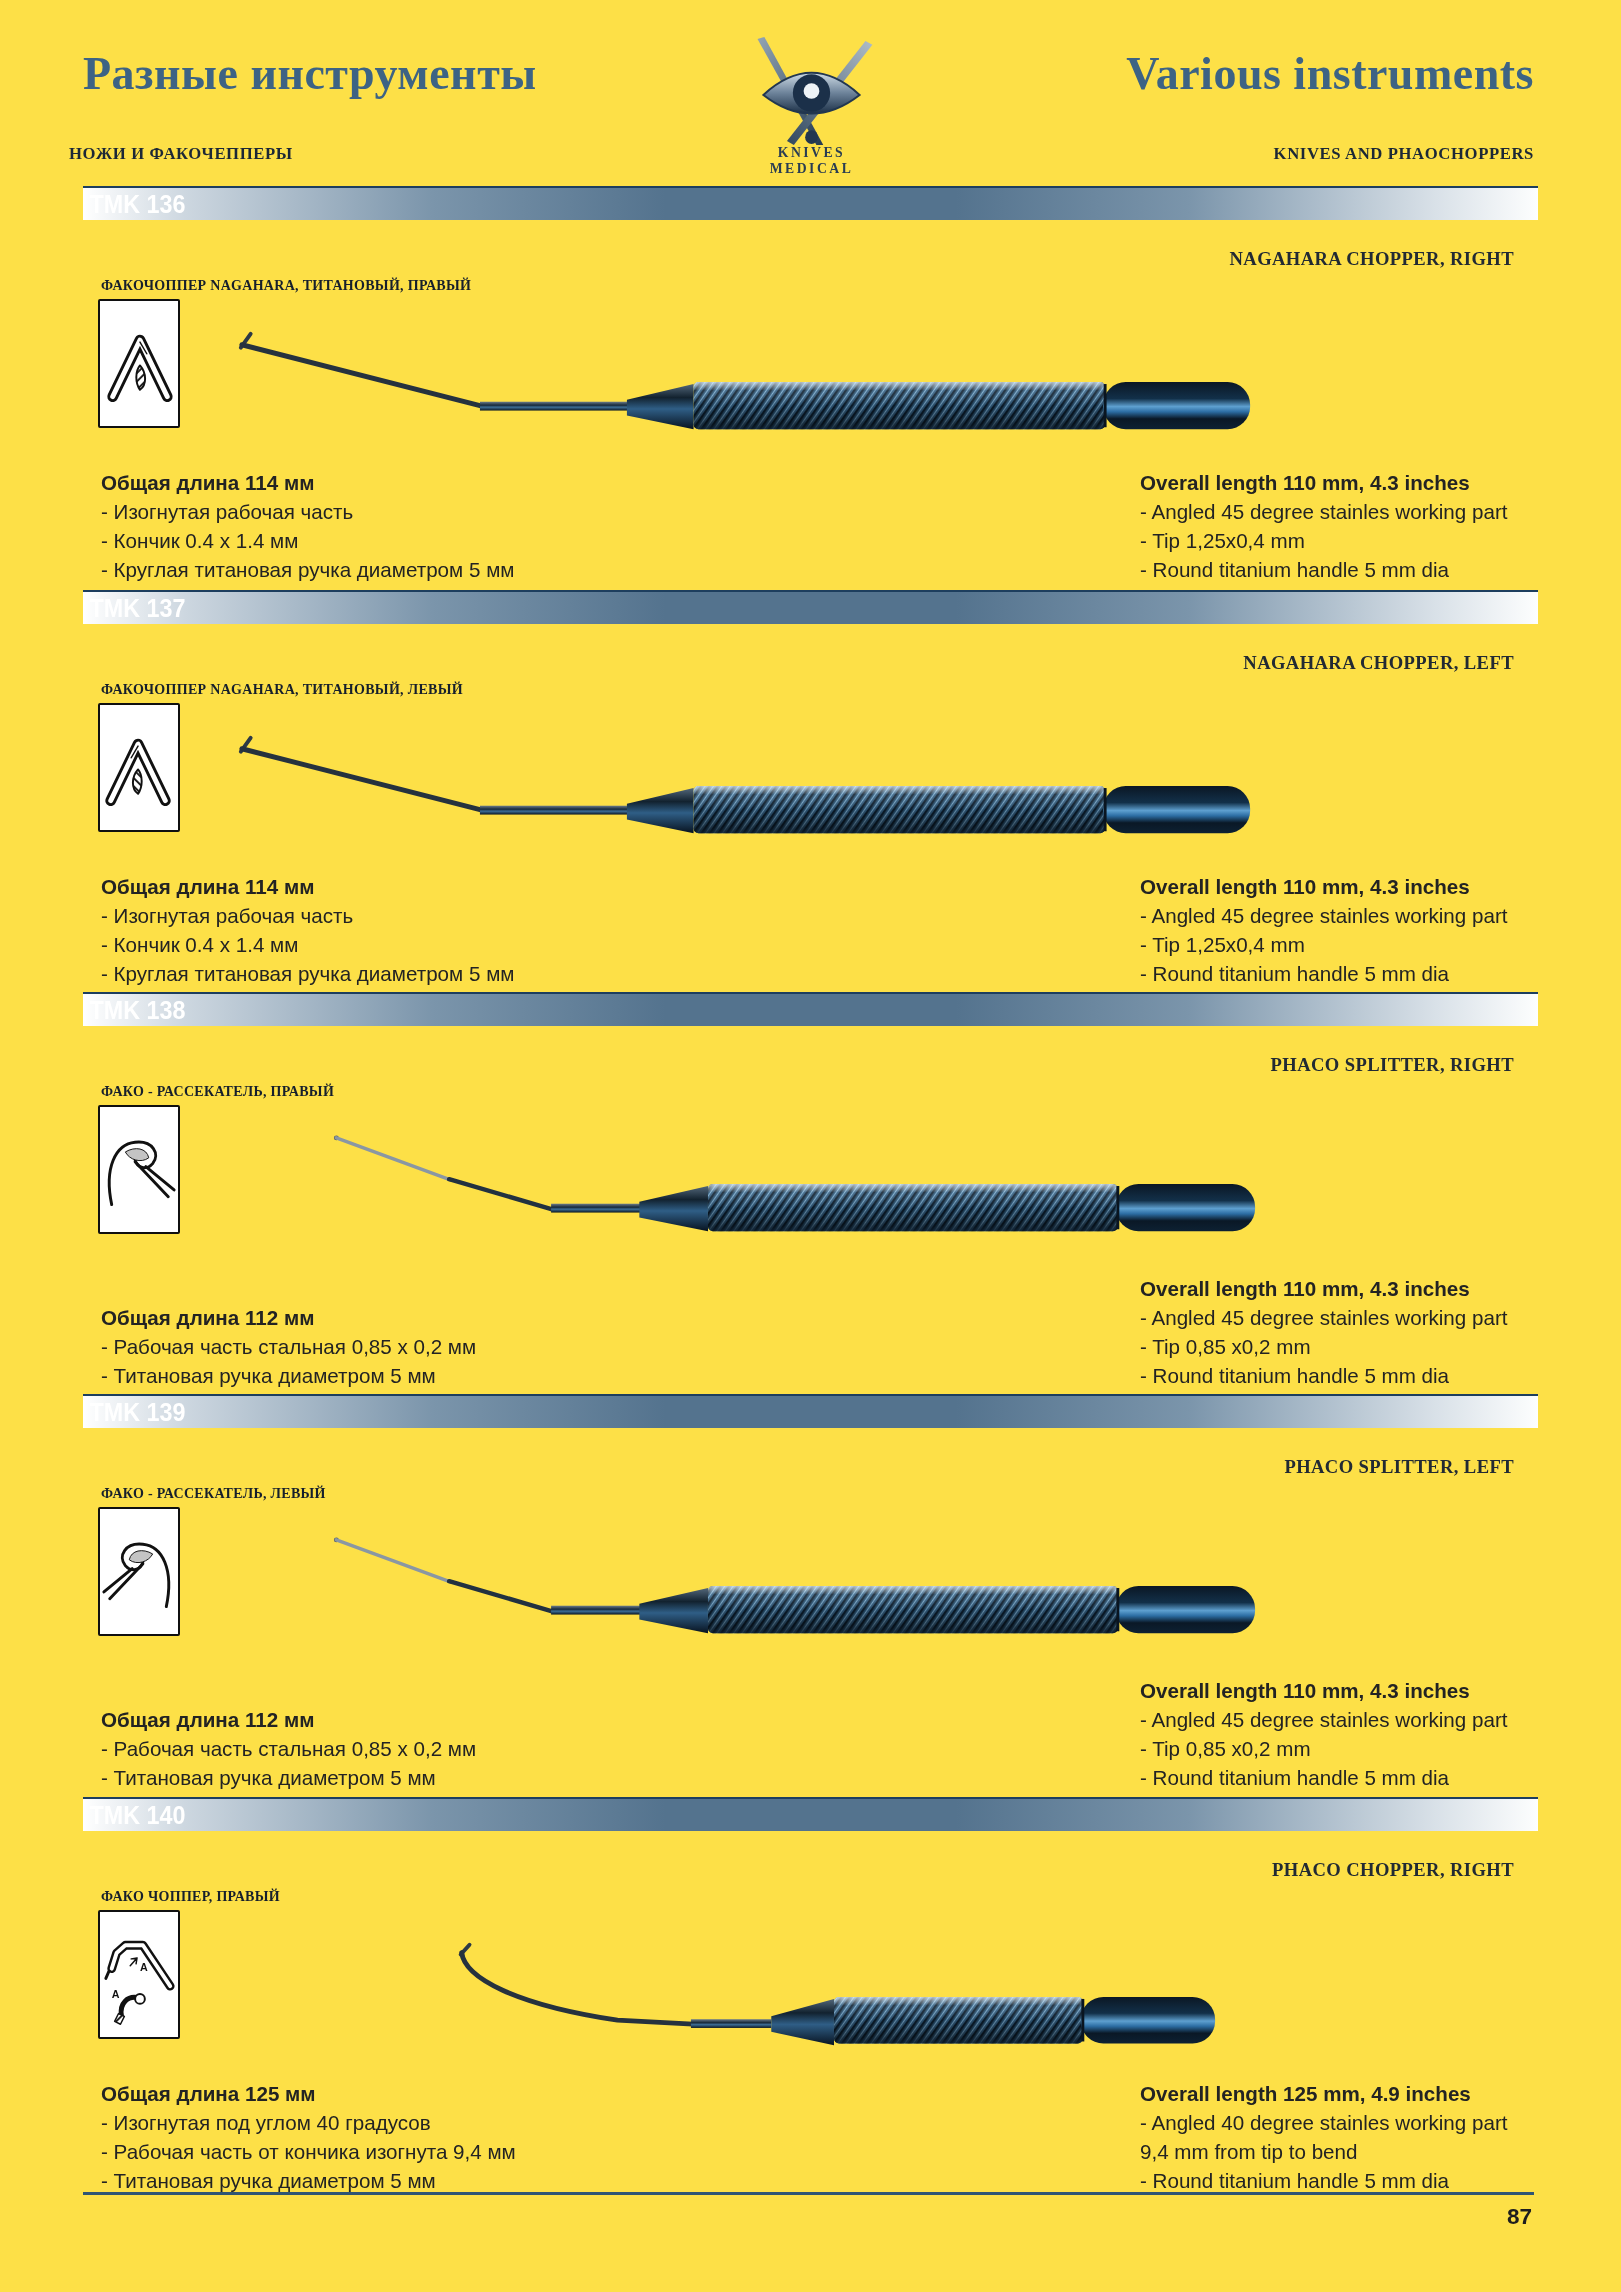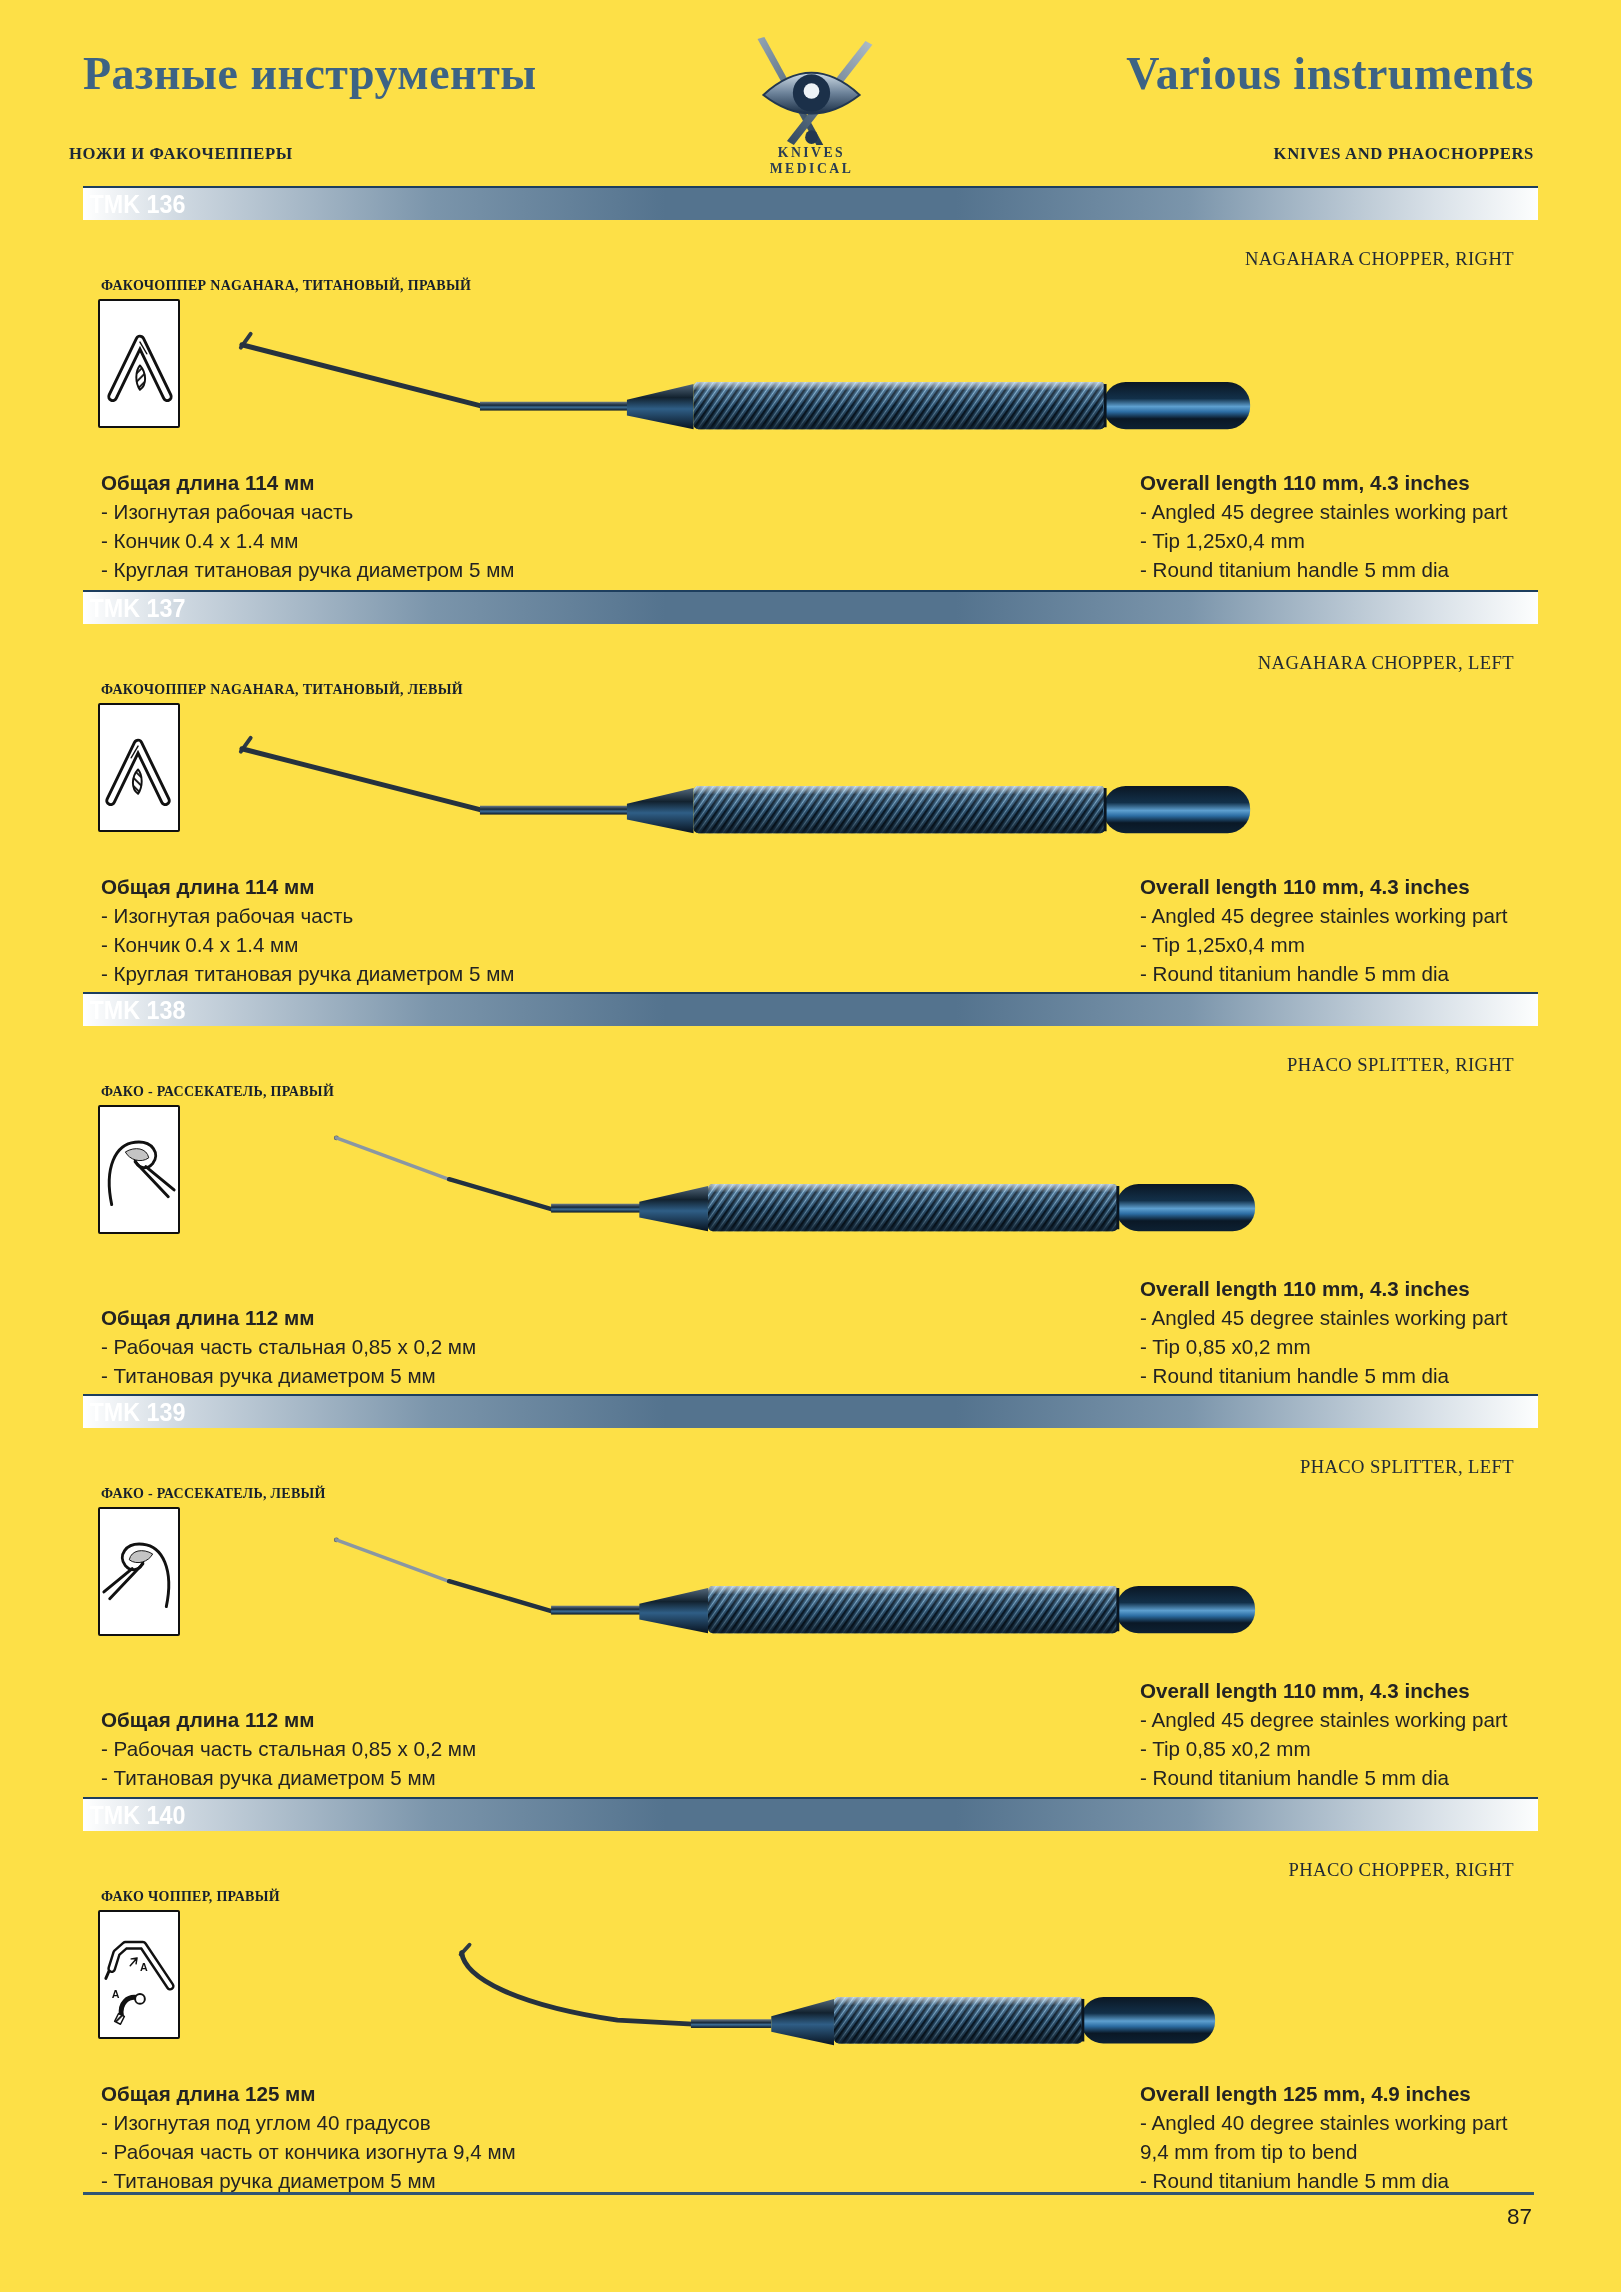--- a/index.html
+++ b/index.html
@@ -24,37 +24,37 @@
   .product{position:absolute;left:0;width:1621px;height:404px;}
   .tmk-bar{position:absolute;left:83px;top:0;width:1455px;height:32px;
            border-top:2.9px solid #1d3e5e;line-height:32px;
            background:linear-gradient(90deg,#ffffff 0%,#cdd7e0 7%,#7b95ab 24%,
                       #54738e 40%,#54738e 60%,#7b95ab 76%,#d9e1e8 93%,#fdfefe 100%);}
   .tmk-code{display:inline-block;color:#ffffff;font-weight:bold;font-size:26.5px;
             transform:scaleX(0.88);letter-spacing:0px;}
   .title-ru{position:absolute;left:101px;top:59px;font-family:"Liberation Serif",serif;
             font-weight:bold;font-size:14px;color:#161f2c;letter-spacing:0.3px;margin-top:33px;}
   .title-en{position:absolute;right:107px;top:62px;font-family:"Liberation Serif",serif;
-            font-weight:normal;font-size:18.6px;color:#222a33;text-align:right;letter-spacing:0.4px;}
+            font-weight:bold;font-size:18.6px;color:#222a33;text-align:right;letter-spacing:0.4px;}
   .tip-box{position:absolute;left:98px;top:113px;width:78px;height:125px;
            border:2.9px solid #101010;background:#fff;border-radius:2px;}
   .tip-box svg{display:block;width:100%;height:100%;}
   .instrument{position:absolute;}
   .instr-nagahara{left:233px;top:145px;width:1024px;height:110px;}
   .instr-splitter{left:304px;top:139px;width:956px;height:113px;}
   .instr-chopper{left:446px;top:142px;width:774px;height:116px;}
   .instrument svg{display:block;width:100%;height:100%;}
   .specs{position:absolute;bottom:5.9px;font-size:20.6px;line-height:29px;color:#232323;}
   .specs.ru{left:101px;}
   .specs.en{left:1140px;}
   .specs .b{font-weight:bold;}
 
   
   .footer-rule{position:absolute;left:83px;top:2192px;width:1451px;height:2.9px;background:#2f5573;}
-  .page-num{position:absolute;right:89px;top:2204px;font-size:22.5px;font-weight:normal;color:#1e1e1e;margin-left:42px;}
+  .page-num{position:absolute;right:89px;top:2204px;font-size:22.5px;font-weight:bold;color:#1e1e1e;margin-left:42px;}
 </style>
 </head>
 <body>
 
 <svg width="0" height="0" style="position:absolute">
   <defs>
     <pattern id="hatch" width="6" height="6" patternUnits="userSpaceOnUse" patternTransform="rotate(45)">
       <rect width="6" height="6" fill="#ffffff"></rect>
       <line x1="1" y1="0" x2="1" y2="6" stroke="#222" stroke-width="2"></line>
     </pattern>

